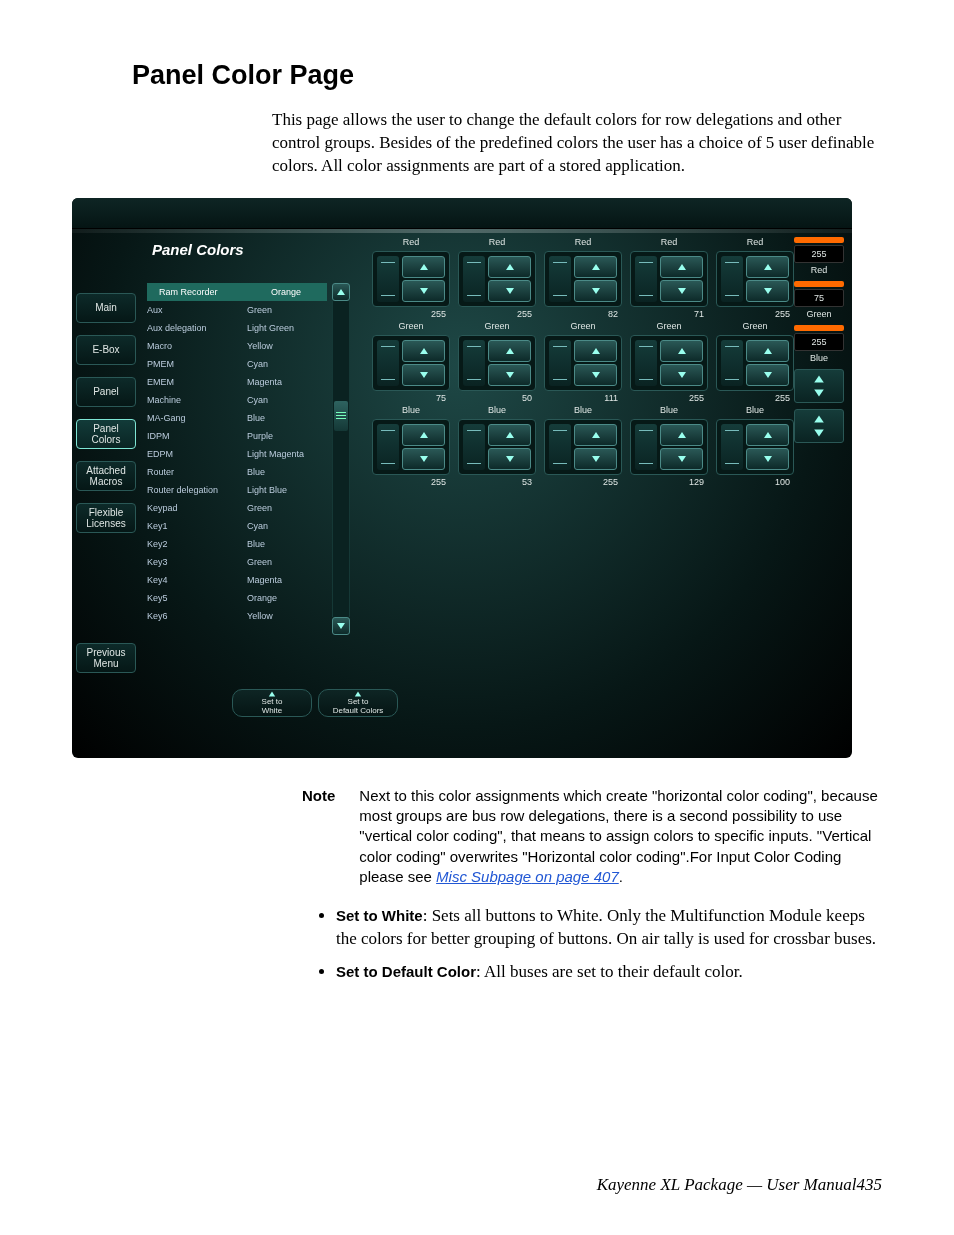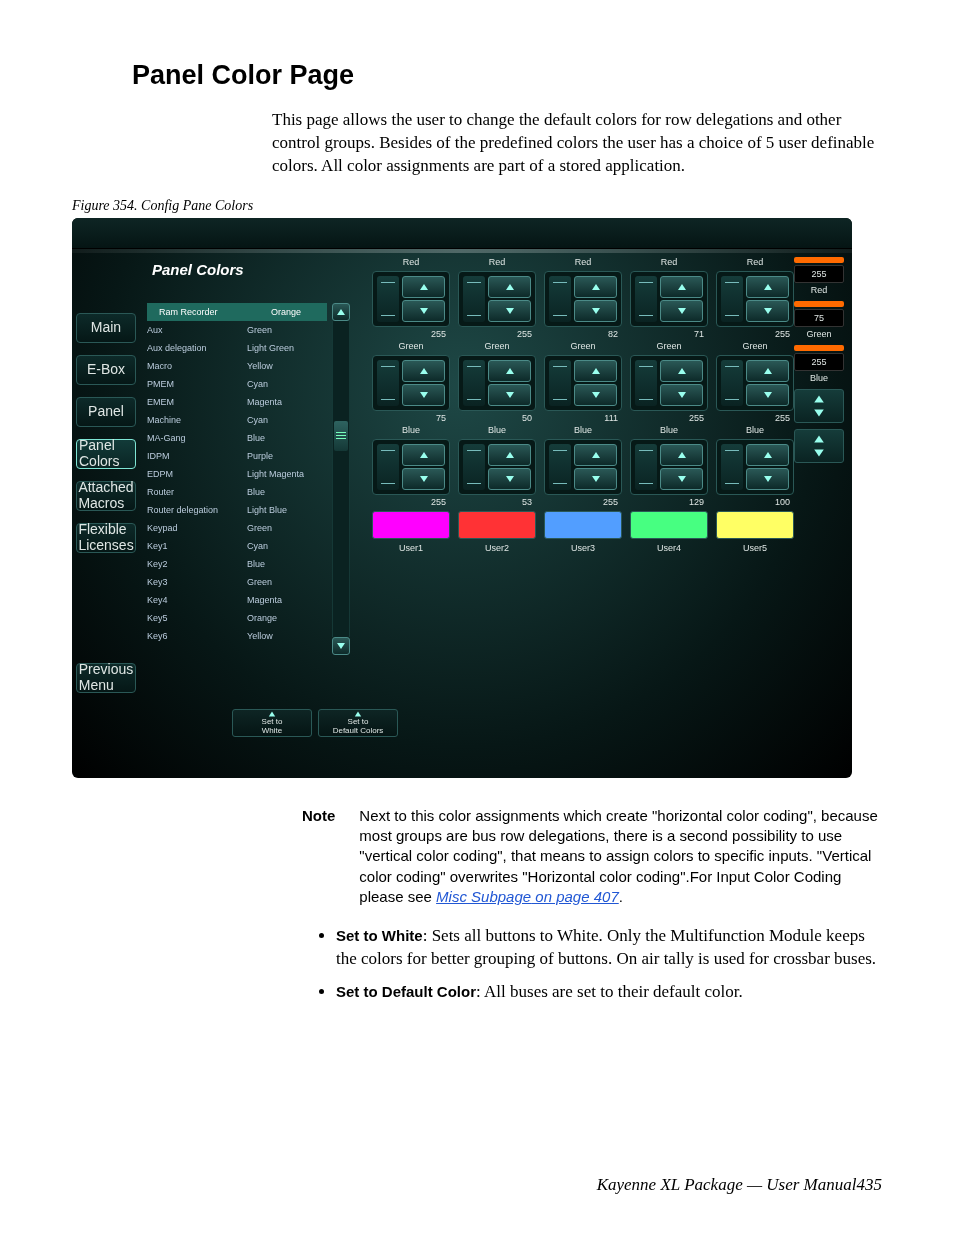--- a/index.html
+++ b/index.html
@@ -60,21 +60,22 @@
   }
   .divider {
     height:4px;
     background: linear-gradient(90deg, rgba(255,255,255,0.05), rgba(255,255,255,0.25), rgba(255,255,255,0.05));
   }
   .shot-body { position: relative; height: 490px; }
   .left-tabs {
     position: absolute;
     left: 4px; top: 60px;
     width: 60px;
-    font-size: 14px;
+    font-size: 10px;
+    text-align: center;
   }
   .ltab {
     height: 30px;
     margin-bottom: 12px;
     border: 1px solid #2a5856;
     border-radius: 4px;
     background: linear-gradient(#0d2a29,#051716);
     display: flex;
     align-items: center;
     justify-content: center;
@@ -166,39 +167,38 @@
   .swlabel{font-size:9px;text-align:center;margin-top:4px;}
   
   .readouts{position:absolute;right:8px;top:4px;width:50px;font-size:9px;}
   .robar{height:6px;border-radius:2px;margin-bottom:2px;}
   .roval{height:16px;background:#000;border:1px solid #333;border-radius:2px;display:flex;align-items:center;justify-content:center;margin-bottom:2px;}
   .rolab{text-align:center;margin-bottom:6px;}
   .roempty{height:32px;background:linear-gradient(#153c3a,#0a2322);border:1px solid #2a5856;border-radius:3px;margin-bottom:6px;display:flex;flex-direction:column;align-items:center;justify-content:center;gap:2px;}
   .roempty svg{width:12px;height:12px;fill:#9fe;}
   
   .botbtns{position:absolute;bottom:6px;left:160px;display:flex;gap:6px;}
-  .bbtn{width:80px;height:28px;background:linear-gradient(#0e2524,#051514);border:1px solid #2a5856;border-radius:3px;font-size:8px;display:flex;flex-direction:column;align-items:center;justify-content:center;position:relative;box-sizing:border-box;padding-top:6px;}
+  .bbtn{width:80px;height:28px;background:linear-gradient(#0e2524,#051514);border:1px solid #2a5856;border-radius:10px;font-size:8px;display:flex;flex-direction:column;align-items:center;justify-content:center;position:relative;box-sizing:border-box;padding-top:6px;}
   .bbtn svg{position:absolute;top:1px;width:8px;height:6px;fill:#9fe;}
   
   .note-block { margin-left: 230px; margin-top: 28px; font-family: Arial, Helvetica, sans-serif; font-size: 15px; line-height: 1.35; display:flex; gap:24px;}
   .note-label { font-weight: bold; }
   .note-text { flex:1; }
   .xref { color: #2157d4; font-style: italic; }
   ul.bullets { margin: 18px 0 0 220px; padding-left: 20px; font-size: 17px; line-height:1.35;}
   ul.bullets li { margin-bottom: 10px; margin-left: 24px; }
   .b { font-family: Arial, Helvetica, sans-serif; font-weight: bold; font-size:15px;}
   .footer { position:absolute; bottom:40px; left:72px; right:72px; display:flex; justify-content:flex-end; font-style:italic; font-size:17px;}
 </style>
 </head>
 <body>
 
 <div class="page">
   <h1>Panel Color Page</h1>
   <p class="intro">This page allows the user to change the default colors for row delegations and other control groups. Besides of the predefined colors the user has a choice of 5 user definable colors. All color assignments are part of a stored application.</p>
-  <div class="fig-caption">Figure 354.  Config Pane Colors</div>
 
   <div class="shot">
     <div class="topbar"></div>
     <div class="divider"></div>
     <div class="shot-body">
       <div class="panel-title">Panel Colors</div>
 
       <div class="left-tabs" id="left-tabs">
           <div class="ltab">Main</div>
           <div class="ltab">E-Box</div>
@@ -595,42 +595,20 @@
                       <path d="M5 8 L9 2 L1 2 Z"></path>
                     </svg>
                   </div>
                 </div>
               </div>
               <div class="mixval">100</div>
             </div>
           </div>
         </div>
 
-      <div class="swatches" id="swatches">
-          <div>
-            <div class="swatch" style="background: rgb(255, 0, 255);"></div>
-            <div class="swlabel">User1</div>
-          </div>
-          <div>
-            <div class="swatch" style="background: rgb(255, 50, 53);"></div>
-            <div class="swlabel">User2</div>
-          </div>
-          <div>
-            <div class="swatch" style="background: rgb(82, 158, 255);"></div>
-            <div class="swlabel">User3</div>
-          </div>
-          <div>
-            <div class="swatch" style="background: rgb(71, 255, 129);"></div>
-            <div class="swlabel">User4</div>
-          </div>
-          <div>
-            <div class="swatch" style="background: rgb(255, 255, 100);"></div>
-            <div class="swlabel">User5</div>
-          </div>
-        </div>
 
       <div class="readouts" id="readouts">
           <div class="robar" style="background: rgb(255, 106, 0);"></div>
           <div class="roval">255</div>
           <div class="rolab">Red</div>
           <div class="robar" style="background: rgb(255, 106, 0);"></div>
           <div class="roval">75</div>
           <div class="rolab">Green</div>
           <div class="robar" style="background: rgb(255, 106, 0);"></div>
           <div class="roval">255</div>

